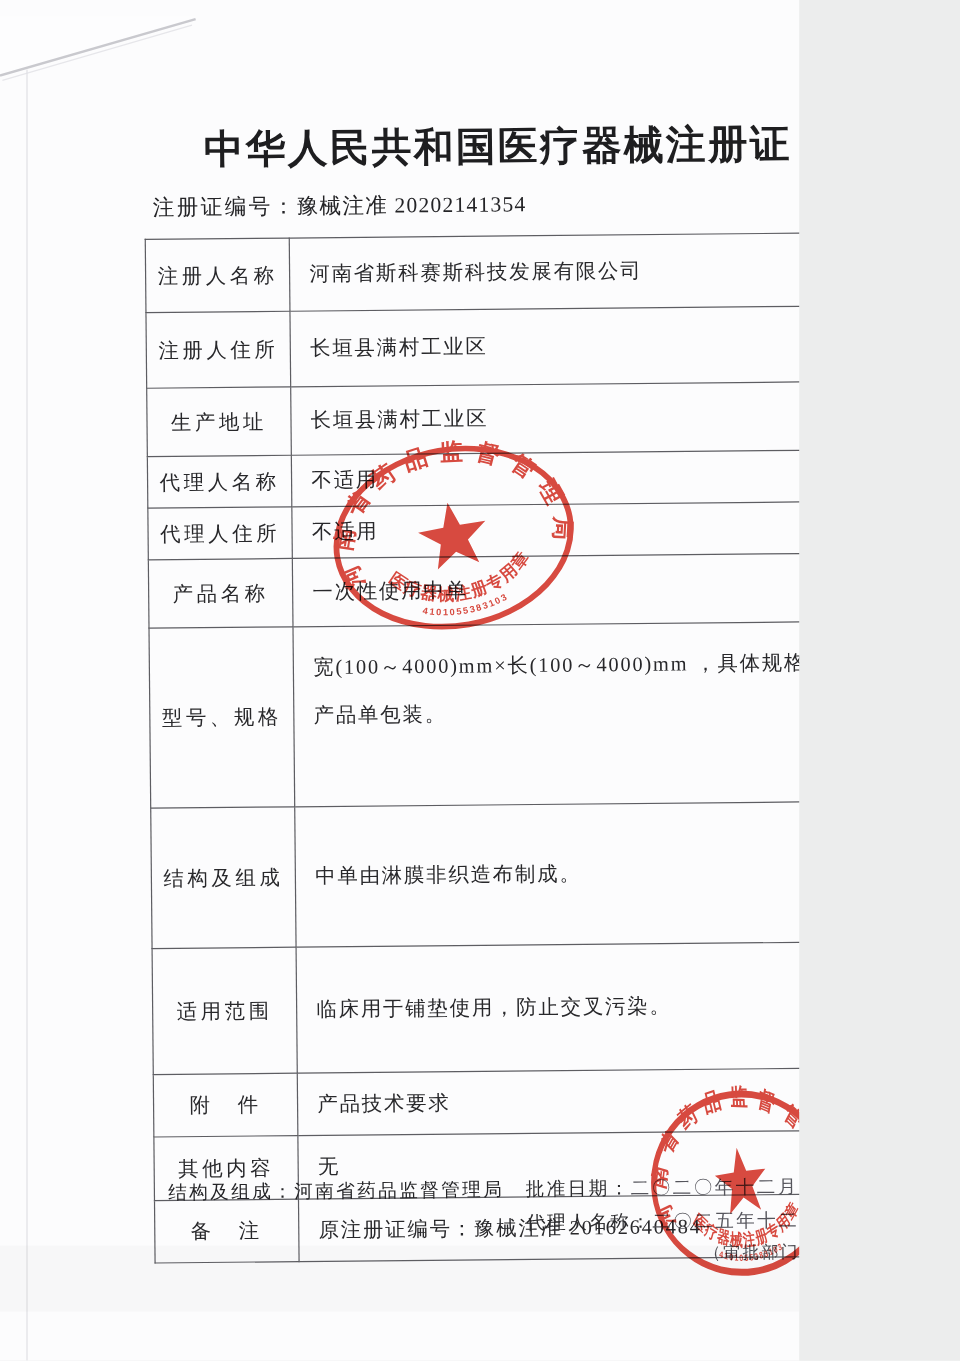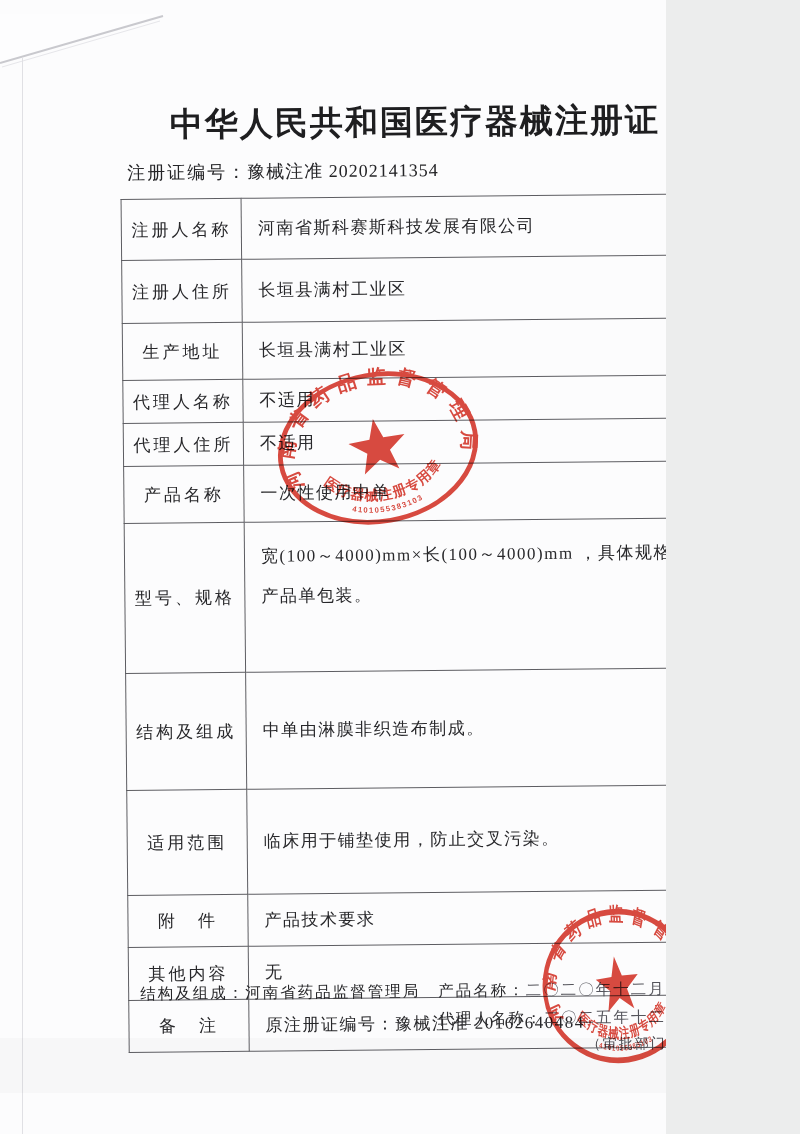--- a/index.html
+++ b/index.html
@@ -126,21 +126,21 @@
       </tr>
     </tbody>
       </table>
 
     <div class="footer">
       <div class="dept">
         <span>结构及组成：</span><span>河南省药品监督管理局</span>
       </div>
       <div class="dates">
         <div class="line">
-          <span>产品名称：</span><span class="val">二〇二〇年十二月四日</span>
+          <span>批准日期：</span><span class="val">二〇二〇年十二月四日</span>
         </div>
         <div class="line">
           <span>代理人名称：</span><span class="val">二〇二五年十二月三日</span>
         </div>
         <div class="seal-note">（审批部门盖章）</div>
       </div>
     </div>
 
   </div>
 

